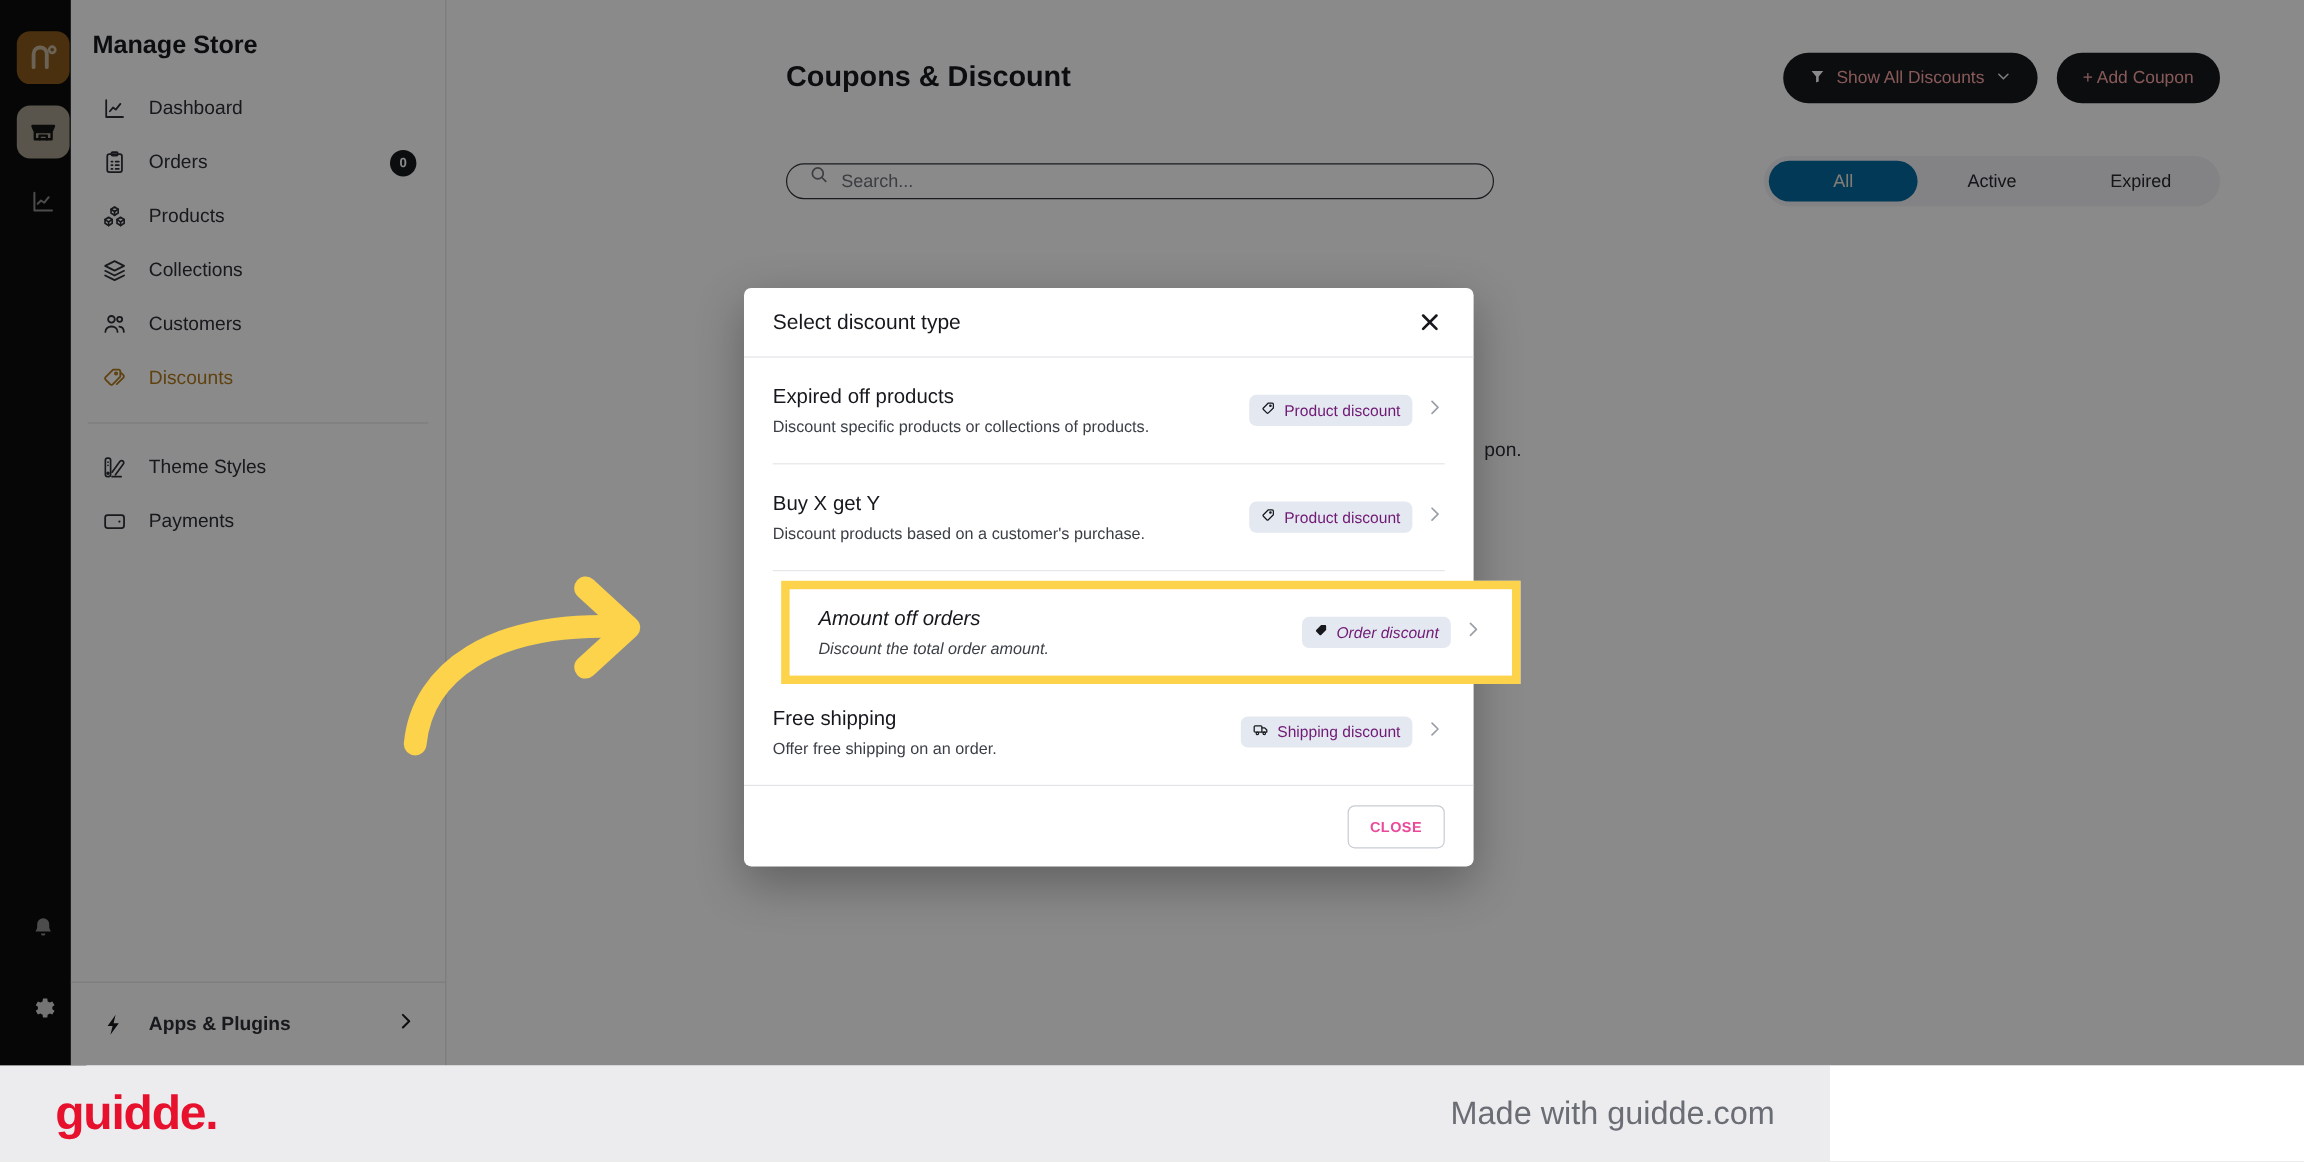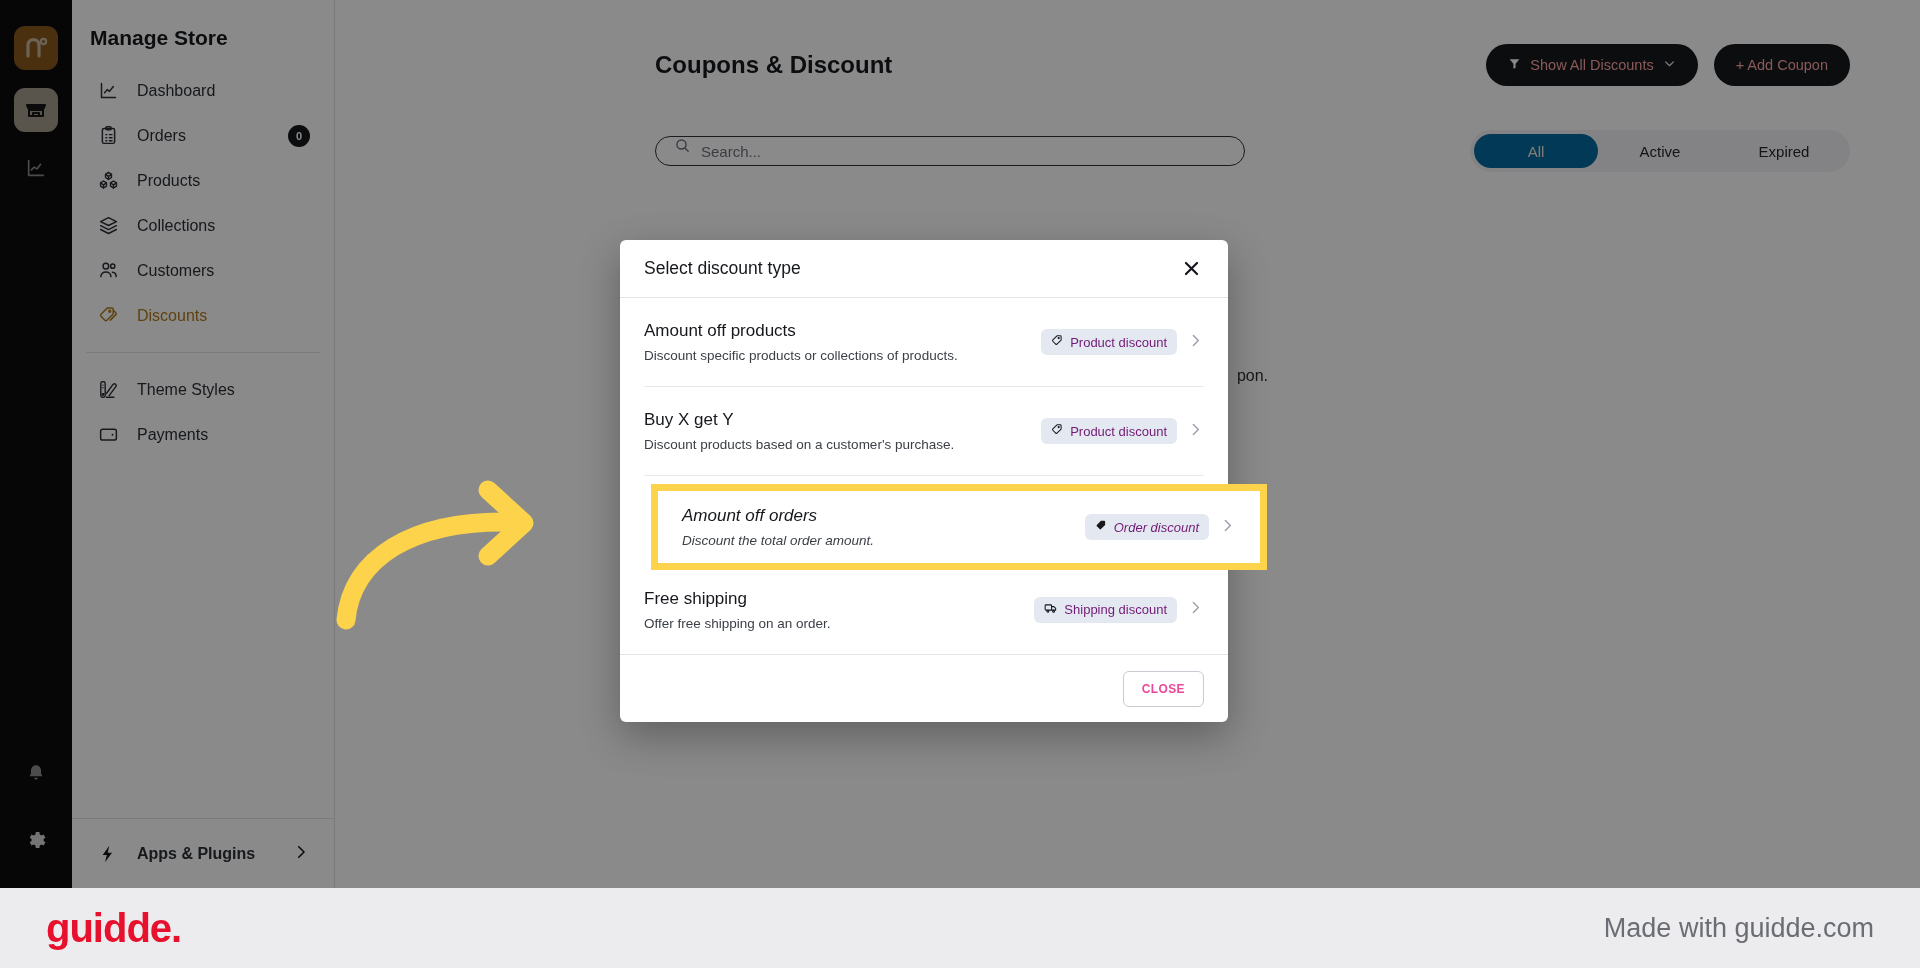--- a/index.html
+++ b/index.html
@@ -55,22 +55,22 @@
   .rail-btn.plain { background: transparent; margin-top: 14px; }
   .rail-spacer { flex: 1 1 auto; }
   .rail-bottom-btn {
     width: 44px; height: 44px; border-radius: 11px;
     display: flex; align-items: center; justify-content: center;
     margin-bottom: 26px;
   }
 
   
   .nav {
-    position: absolute; left: 72px; top: 0;
-    width: 263px; height: 888px;
+    position: absolute; left: 59px; top: 0;
+    width: 313px; height: 888px;
     background: #ffffff;
     border-right: 1px solid #e3e4e8;
     z-index: 5;
   }
   .nav-title {
     font-size: 21px; font-weight: 700; color: #16181d;
     padding: 26px 0 18px 18px;
   }
   .nav-list { padding: 0 14px; }
   .nav-item {
@@ -239,21 +239,21 @@
 
   
   .arrow {
     position: absolute; left: 320px; top: 480px;
     z-index: 61;
   }
 
   
   .footer {
     position: absolute; left: 0; top: 888px;
-    width: 1920px; height: 80px;
+    width: 1525px; height: 80px;
     background: #ececef;
     display: flex; align-items: center;
     padding: 0 46px;
   }
   .brand {
     font-size: 40px; font-weight: 700; color: #e8112d;
     letter-spacing: -1px;
   }
   .made-with {
     margin-left: auto; font-size: 27px; color: #6a6d74;
@@ -482,21 +482,21 @@
             <svg width="19" height="19" viewBox="0 0 24 24" fill="none" stroke="#16181d" stroke-width="2.8" stroke-linecap="round">
               <path d="M5 5l14 14M19 5 5 19"></path>
             </svg>
           </div>
         </div>
 
         <div class="opt-list">
 
           <div class="opt">
             <div class="opt-txt">
-              <div class="opt-title">Amount off products</div>
+              <div class="opt-title">Expired off products</div>
               <div class="opt-sub">Discount specific products or collections of products.</div>
             </div>
             <div class="opt-right">
               <div class="tag">
                 <span>
                   <svg width="13" height="13" viewBox="0 0 24 24" fill="none" stroke="#16181d" stroke-width="1.9" stroke-linecap="round" stroke-linejoin="round">
                     <path d="M3.4 11 11 3.4h6c1 0 1.7.7 1.7 1.7v6L11 18.6a1.7 1.7 0 0 1-2.4 0l-5.2-5.2a1.7 1.7 0 0 1 0-2.4Z"></path>
                     <circle cx="14.2" cy="7.6" r="1.1"></circle>
                   </svg>
                 </span>

